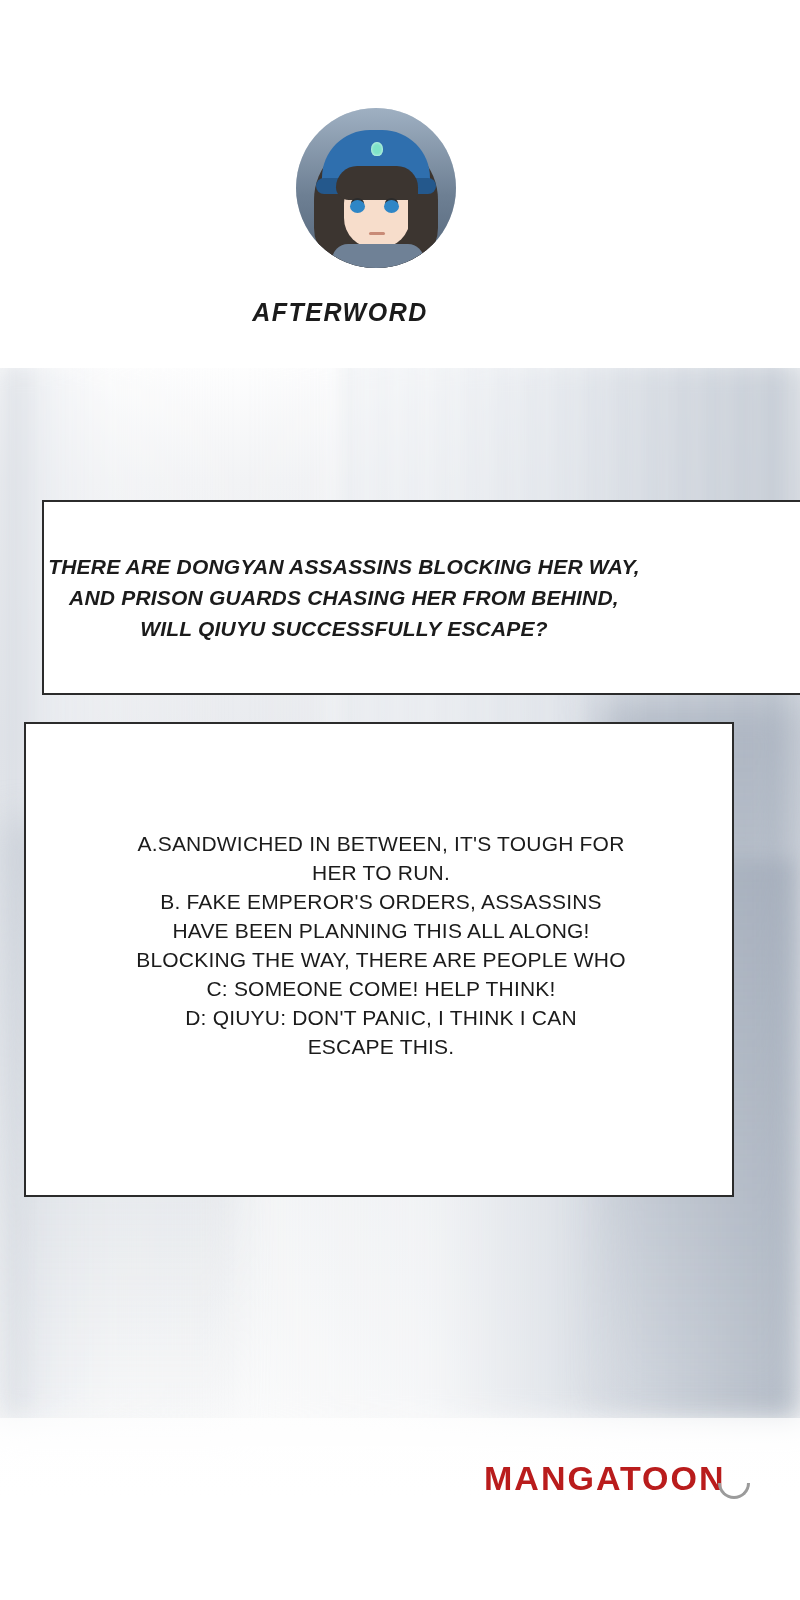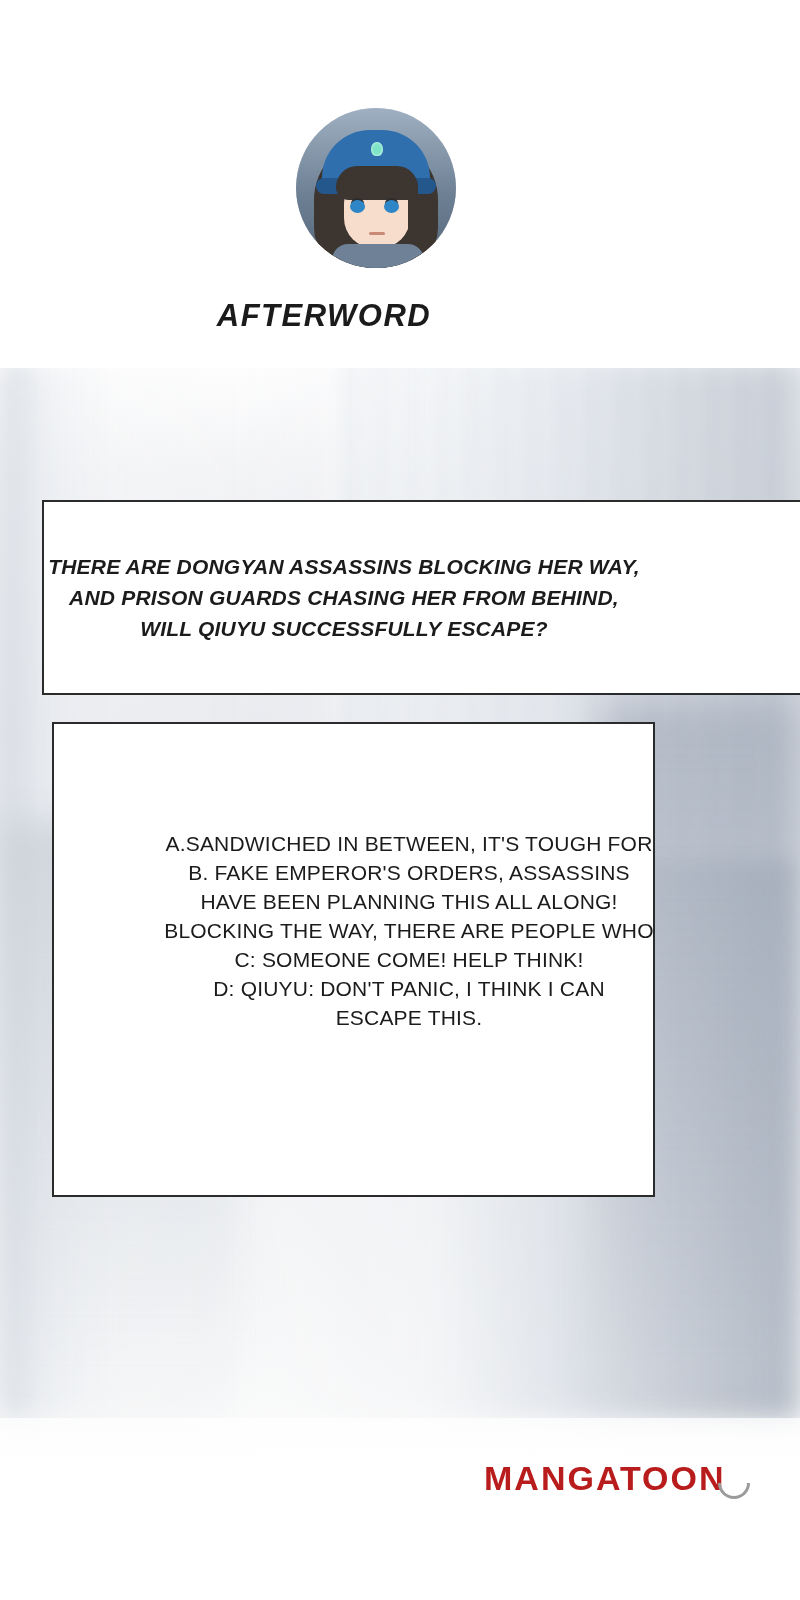--- a/index.html
+++ b/index.html
@@ -177,25 +177,26 @@
     background: #6f8196;
     border-radius: 16px 16px 0 0;
   }
 
   
   .title {
     position: absolute;
     left: 0; top: 298px;
     width: 648px;
     text-align: center;
-    font-size: 31px;
+    font-size: 25px;
     font-weight: bold;
     font-style: italic;
     letter-spacing: 1.5px;
     color: #1b1b1b;
+    padding-left: 16px;
   }
 
   
   .panel {
     position: absolute;
     background: #ffffff;
     border: 2px solid #2b2b2b;
     box-sizing: border-box;
   }
   .panel-question {
@@ -208,22 +209,22 @@
     width: 600px;
     text-align: center;
     font-size: 21px;
     font-weight: bold;
     font-style: italic;
     line-height: 31px;
     color: #1b1b1b;
     letter-spacing: 0.2px;
   }
   .panel-options {
-    left: 52px; top: 722px;
-    width: 603px; height: 475px;
+    left: 24px; top: 722px;
+    width: 710px; height: 475px;
   }
   .opt-list {
     position: absolute;
     left: 60px; top: 105px;
     width: 590px;
     text-align: center;
     font-size: 21px;
     line-height: 29px;
     color: #1b1b1b;
     letter-spacing: 0.2px;
@@ -285,20 +286,21 @@
 
 <div class="title">AFTERWORD</div>
 
 <div class="panel panel-question">
   <div class="q-text">THERE ARE DONGYAN ASSASSINS BLOCKING HER WAY, AND PRISON GUARDS CHASING HER FROM BEHIND, WILL QIUYU SUCCESSFULLY ESCAPE?</div>
 </div>
 
 <div class="panel panel-options">
   <div class="opt-list">
     <span class="opt-line">A.SANDWICHED IN BETWEEN, IT'S TOUGH FOR</span>
+    <span class="opt-line">HER TO RUN.</span>
     <span class="opt-line">B. FAKE EMPEROR'S ORDERS, ASSASSINS</span>
     <span class="opt-line">HAVE BEEN PLANNING THIS ALL ALONG!</span>
     <span class="opt-line">BLOCKING THE WAY, THERE ARE PEOPLE WHO</span>
     <span class="opt-line">C: SOMEONE COME! HELP THINK!</span>
     <span class="opt-line">D: QIUYU: DON'T PANIC, I THINK I CAN</span>
     <span class="opt-line">ESCAPE THIS.</span>
   </div>
 </div>
 
 <div class="watermark">

